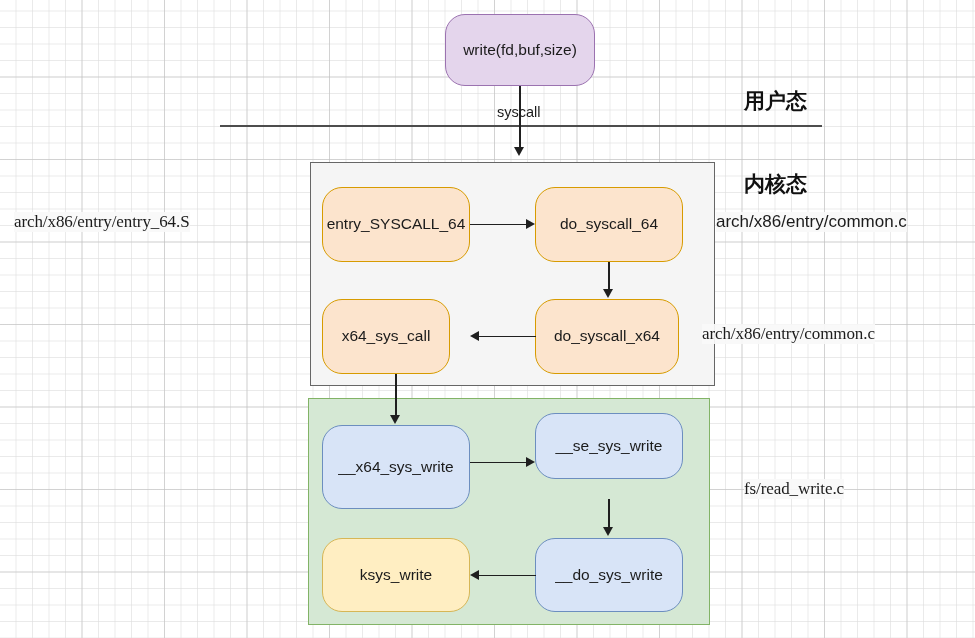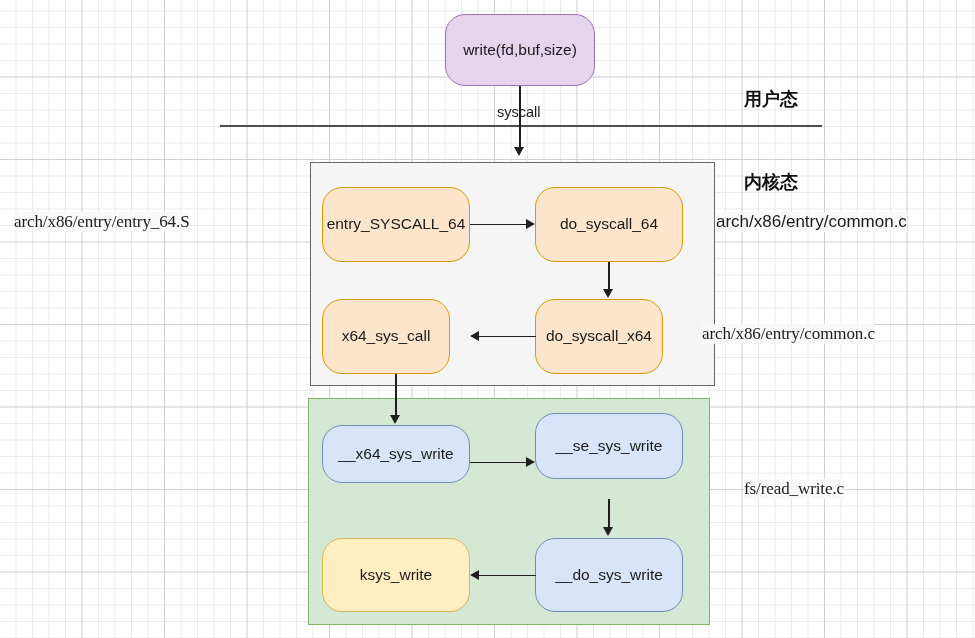--- a/index.html
+++ b/index.html
@@ -98,21 +98,21 @@
     position: absolute;
     font-size: 14.5px;
     color: #1b1b1b;
     background: rgba(255,255,255,0.0);
     font-family: "Liberation Sans", sans-serif;
     white-space: nowrap;
   }
 
   .mode-label {
     position: absolute;
-    font-size: 18px;
+    font-size: 21px;
     font-weight: bold;
     color: #111111;
     font-family: "DejaVu Sans", sans-serif;
     white-space: nowrap;
   }
 
   .path-label {
     position: absolute;
     font-size: 17px;
     color: #1b1b1b;
@@ -147,25 +147,25 @@
   </div>
 
   <div class="node node-orange" style="left:535px; top:187px; width:148px; height:75px;">
     <span>do_syscall_64</span>
   </div>
 
   <div class="node node-orange" style="left:322px; top:299px; width:128px; height:75px;">
     <span>x64_sys_call</span>
   </div>
 
-  <div class="node node-orange" style="left:535px; top:299px; width:128px; height:75px;">
+  <div class="node node-orange" style="left:535px; top:299px; width:144px; height:75px;">
     <span>do_syscall_x64</span>
   </div>
 
-  <div class="node node-blue" style="left:322px; top:425px; width:148px; height:58px;">
+  <div class="node node-blue" style="left:322px; top:425px; width:148px; height:84px;">
     <span>__x64_sys_write</span>
   </div>
 
   <div class="node node-blue" style="left:535px; top:413px; width:148px; height:66px;">
     <span>__se_sys_write</span>
   </div>
 
   <div class="node node-blue" style="left:535px; top:538px; width:148px; height:74px;">
     <span>__do_sys_write</span>
   </div>

